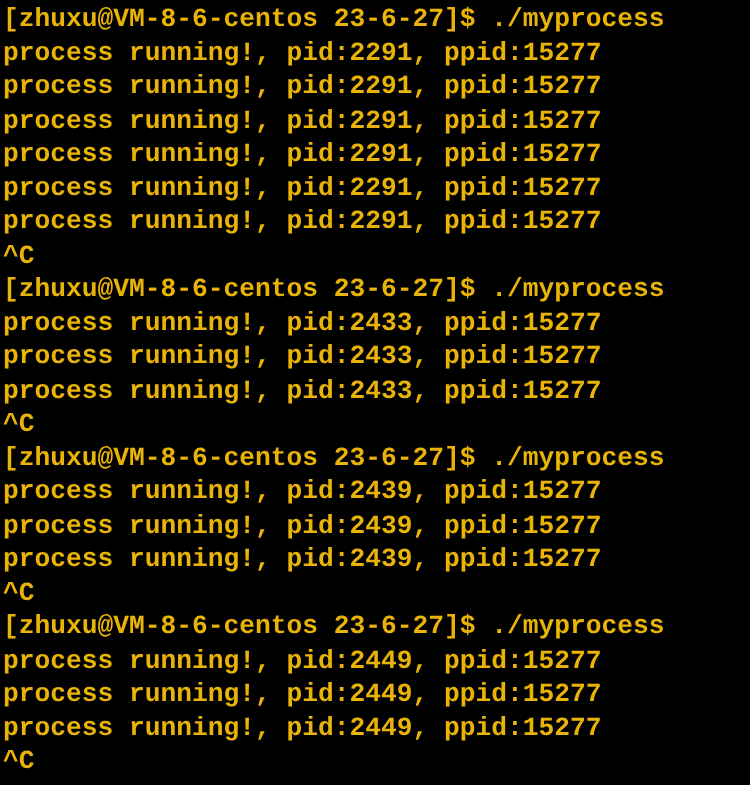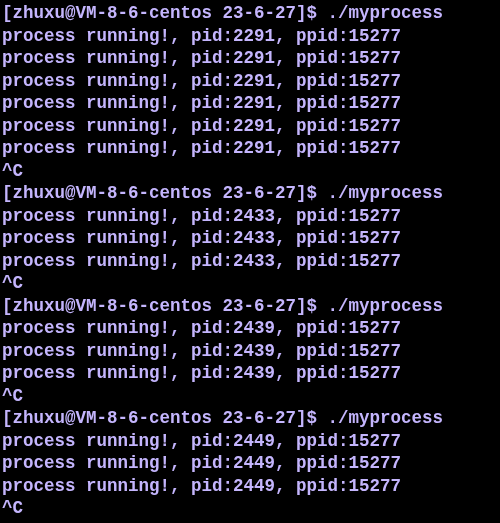--- a/index.html
+++ b/index.html
@@ -7,21 +7,21 @@
     padding: 0;
     background: #000;
     width: 500px;
     height: 523px;
     overflow: hidden;
   }
   .terminal {
     font-family: "Courier New", Courier, monospace;
     font-size: 17.5px;
     line-height: 22.5px;
-    color: #c4b5fd;
+    color: #eab308;
     white-space: pre;
     padding: 2px 2px;
     letter-spacing: 0px;
     font-weight: bold;
   }
   .line {
     display: block;
   }
 </style>
 </head>

